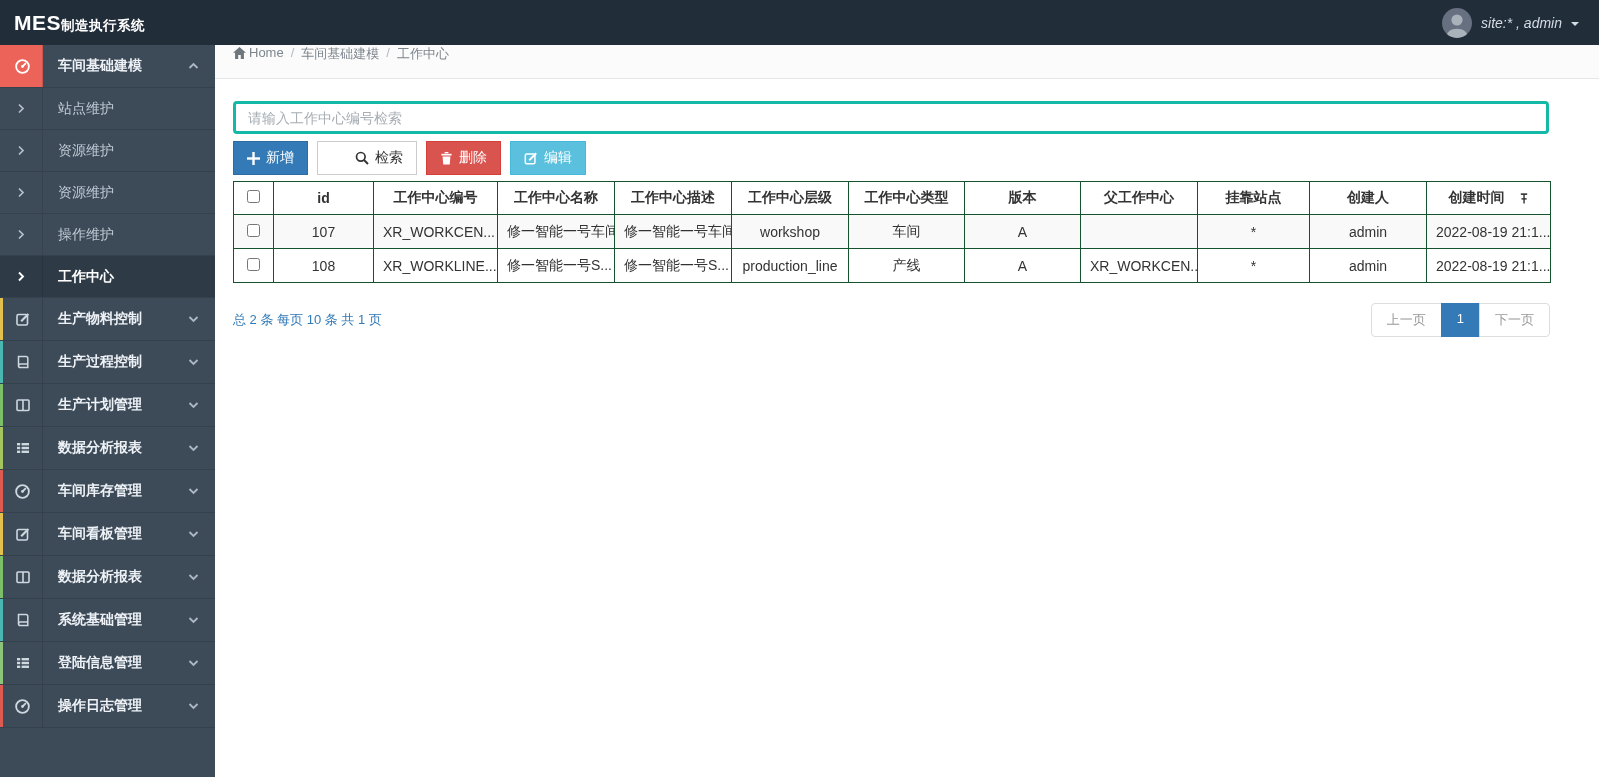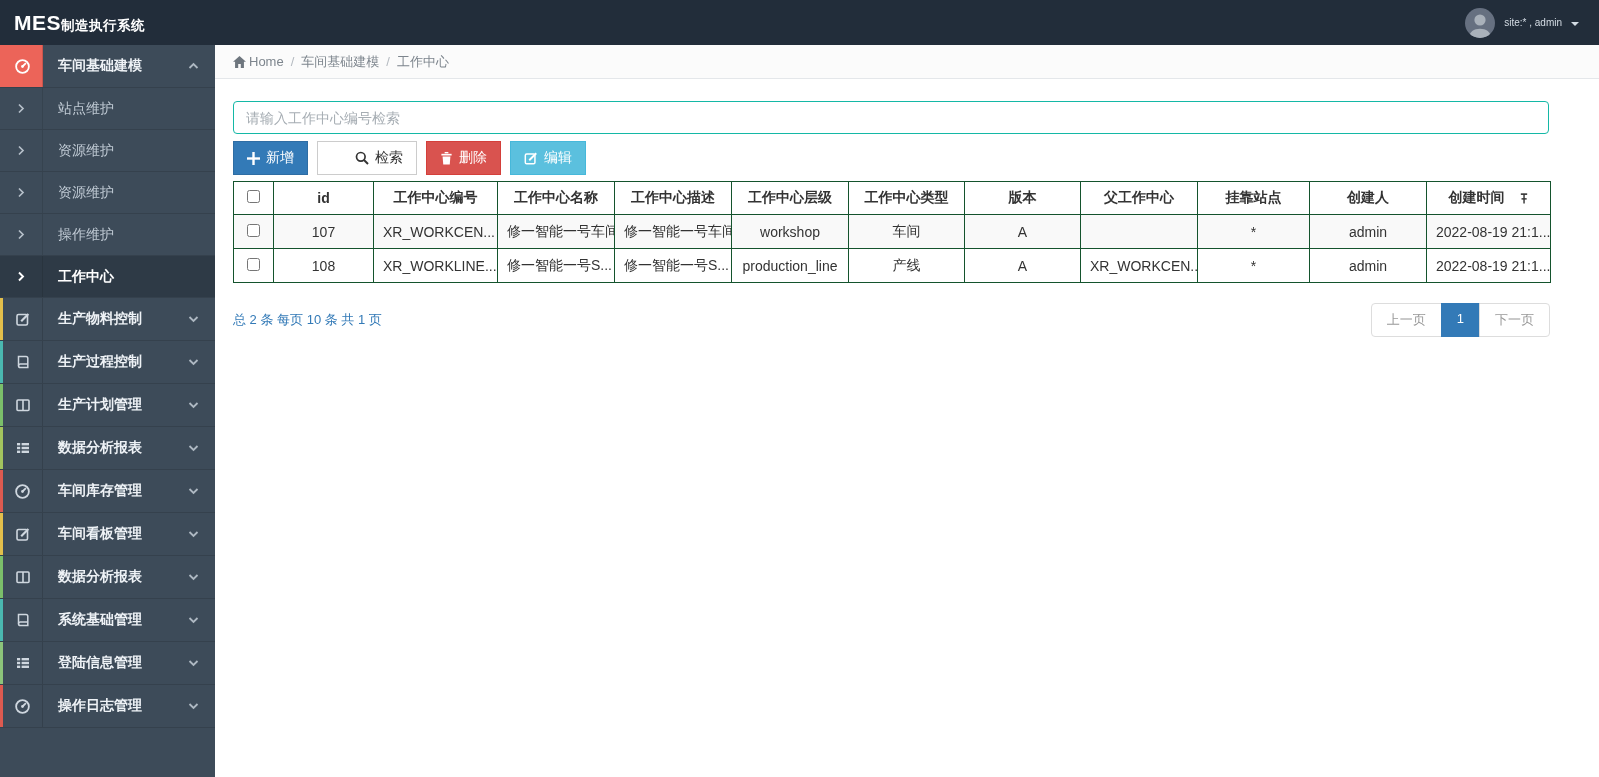--- a/index.html
+++ b/index.html
@@ -6,21 +6,21 @@
   html,body { width:1599px; height:777px; overflow:hidden; background:#fff;
     font-family:"Liberation Sans","DejaVu Sans",sans-serif; }
 
   
   .navbar { position:absolute; top:0; left:0; width:1599px; height:45px;
     background:#222d3a; display:flex; align-items:center; justify-content:space-between; z-index:5; }
   .brand { padding-left:14px; color:#fff; font-weight:bold; letter-spacing:.5px; }
   .brand .mes { font-size:21px; }
   .brand .rest { font-size:13.5px; }
   .user-area { display:flex; align-items:center; gap:9px; padding-right:20px;
-    color:#d4dce4; font-size:10px; cursor:pointer; }
+    color:#d4dce4; font-size:14px; cursor:pointer;font-style:italic; }
   .avatar { width:30px; height:30px; border-radius:50%; overflow:hidden; flex:0 0 30px; }
   .caret { width:0; height:0; border-left:4px solid transparent; border-right:4px solid transparent;
     border-top:4px solid #d4dce4; margin-top:2px; }
 
   
   .sidebar { position:absolute; top:45px; left:0; width:215px; height:732px; background:#3d4b59; }
   .group-row, .submenu-item { display:flex; align-items:center; height:43px;
     border-bottom:1px solid #35414d; cursor:pointer; }
   .icon-cell { width:43px; height:100%; flex:0 0 43px; display:flex; align-items:center;
     justify-content:center; border-left:3px solid transparent;
@@ -30,29 +30,29 @@
   .group-row.expanded .icon-cell { background:#ec6459; border-left-color:#ec6459; color:#fff; }
   .submenu-item { height:42px; color:#c1cbd5; font-size:14px; }
   .submenu-item .chev-cell { width:43px; flex:0 0 43px; height:100%; display:flex;
     align-items:center; justify-content:center; border-right:1px solid rgba(0,0,0,.10); color:#b6c0ca; }
   .submenu-item .slabel { padding-left:15px; }
   .submenu-item.active { background:#2e3a46; color:#fff; font-weight:bold; }
   .submenu-item.active .chev-cell { color:#fff; }
 
   
   .breadcrumb { position:absolute; top:45px; left:215px; width:1384px; height:34px;
-    background:#fbfbfb; border-bottom:1px solid #e4e7ea; display:flex; align-items:center;
+    background:#fbfbfb; border-bottom:1px solid #e4e7ea; display:flex; align-items:flex-start;
     padding-left:18px; color:#7d858d; font-size:13px; gap:7px; }
   .breadcrumb .home-link { display:flex; align-items:center; gap:3px; cursor:pointer; }
   .breadcrumb .sep { color:#b4bac0; }
 
   
   .content { position:absolute; top:79px; left:215px; width:1384px; }
   .search-input { display:block; margin:22px 0 0 18px; width:1316px; height:33px;
-    border:1px solid #14b8a6; border-radius:4px; padding:0 12px; font-size:14px; color:#555;
+    border:3px solid #14b8a6; border-radius:4px; padding:0 12px; font-size:14px; color:#555;
     font-family:inherit; outline:none; }
   .search-input::placeholder { color:#a6adb3; }
 
   .toolbar { margin:7px 0 0 18px; display:flex; gap:9px; }
   .btn { height:34px; padding:0 13px; border-radius:0; font-size:14px; display:flex;
     align-items:center; gap:6px; cursor:pointer; border:1px solid transparent; font-family:inherit; }
   .btn-primary { background:#337ab7; border-color:#2e6da4; color:#fff; }
   .btn-default { background:#fff; border-color:#ccc; color:#333;padding-left:37px; }
   .btn-danger  { background:#d9534f; border-color:#d43f3a; color:#fff; }
   .btn-info    { background:#5bc0de; border-color:#46b8da; color:#fff; }

